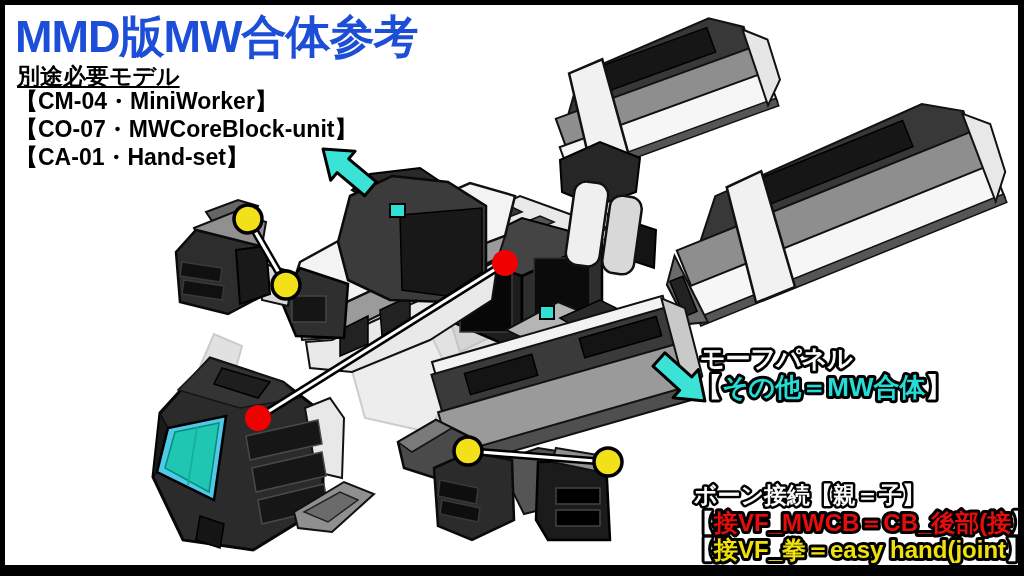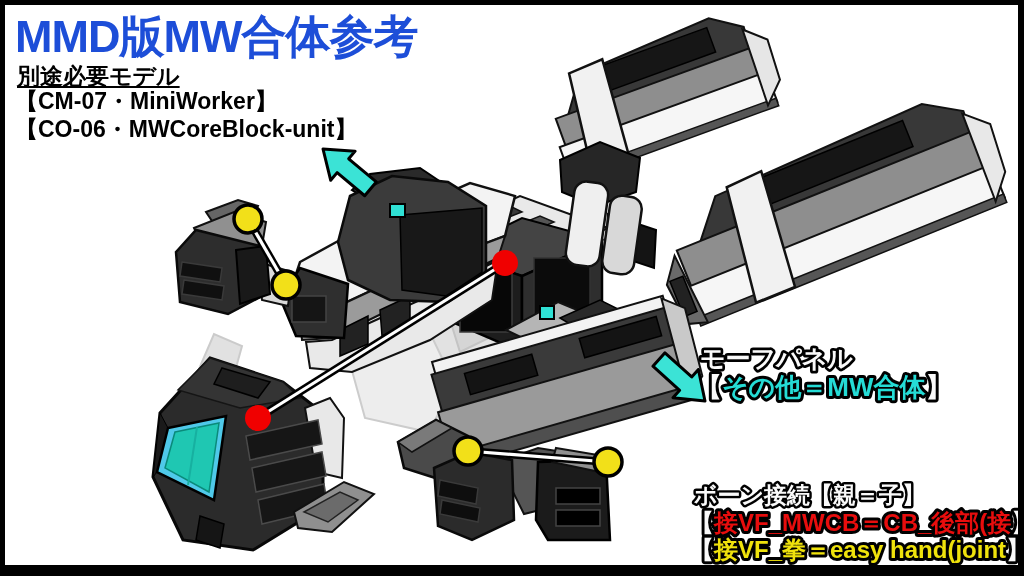--- a/index.html
+++ b/index.html
@@ -182,17 +182,18 @@
       <tspan class="w">【</tspan><tspan class="rd">接VF_MWCB＝CB_後部(接</tspan><tspan class="w">】</tspan>
     </text>
     <text class="ann" x="690" y="558" font-size="24" stroke-width="6">
       <tspan class="w">【</tspan><tspan class="yl">接VF_拳＝easy hand(joint</tspan><tspan class="w">】</tspan>
     </text>
   </svg>
 
   <div class="title">MMD版MW合体参考</div>
   <div class="subtitle">別途必要モデル</div>
   <div class="model-list">
-    <div>【CM-07・MiniWorker】</div>
-    <div>【CO-06・MWCoreBlock-unit】</div>
+    <div>【CM-04・MiniWorker】</div>
+    <div>【CO-07・MWCoreBlock-unit】</div>
+    <div>【CA-01・Hand-set】</div>
   </div>
 
 </div>
 
 </body></html>

